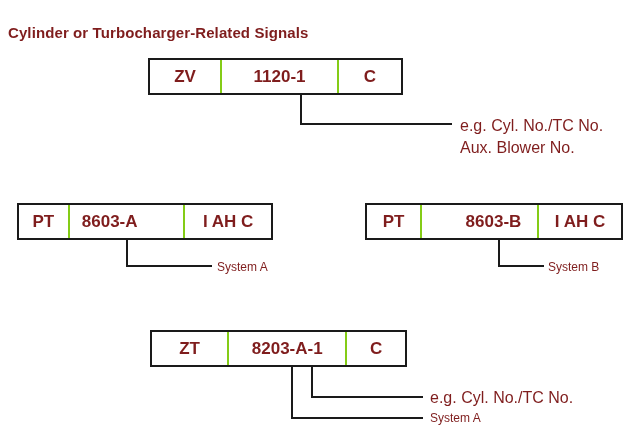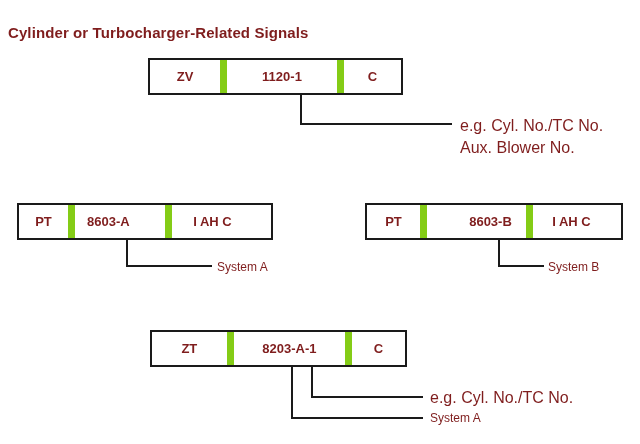--- a/index.html
+++ b/index.html
@@ -25,25 +25,25 @@
     box-sizing: border-box;
     border: 2px solid #1a1a1a;
     height: 37px;
     background: #ffffff;
   }
   .cell {
     box-sizing: border-box;
     display: flex;
     align-items: center;
     justify-content: center;
-    font-size: 13px;
+    font-size: 17px;
     font-weight: bold;
     white-space: nowrap;
   }
-  .cell + .cell { border-left: 7px solid #84cc16; }
+  .cell + .cell { border-left: 2px solid #84cc16; }
   .cell.align-left { justify-content: flex-start; padding-left: 12px; }
   .vline { position: absolute; width: 2px; background: #1a1a1a; }
   .hline { position: absolute; height: 2px; background: #1a1a1a; }
   .note {
     position: absolute;
     font-size: 16px;
     line-height: 22px;
     white-space: nowrap;
   }
   .label {
@@ -70,31 +70,31 @@
   <div class="hline" style="left:300px; top:123px; width:152px;"></div>
 
   <div class="note" style="left:460px; top:115px;">
     <div>e.g. Cyl. No./TC No.</div>
     <div>Aux. Blower No.</div>
   </div>
 
 
   <div class="sigbox" style="left:17px; top:203px; width:256px;">
     <div class="cell" style="width:49px;">PT</div>
-    <div class="cell align-left" style="width:97px;">8603-A</div>
+    <div class="cell align-left" style="width:116px;">8603-A</div>
     <div class="cell" style="width:88px;">I AH C</div>
   </div>
 
   <div class="vline" style="left:126px; top:240px; height:27px;"></div>
   <div class="hline" style="left:126px; top:265px; width:86px;"></div>
   <div class="label" style="left:217px; top:259px;">System A</div>
 
   <div class="sigbox" style="left:365px; top:203px; width:258px;">
     <div class="cell" style="width:53px;">PT</div>
-    <div class="cell" style="width:106px;padding-left:28px;">8603-B</div>
+    <div class="cell" style="width:117px;padding-left:28px;">8603-B</div>
     <div class="cell" style="width:84px;">I AH C</div>
   </div>
 
   <div class="vline" style="left:498px; top:240px; height:27px;"></div>
   <div class="hline" style="left:498px; top:265px; width:46px;"></div>
   <div class="label" style="left:548px; top:259px;">System B</div>
 
 
   <div class="sigbox" style="left:150px; top:330px; width:257px;">
     <div class="cell" style="width:86px;">ZT</div>

